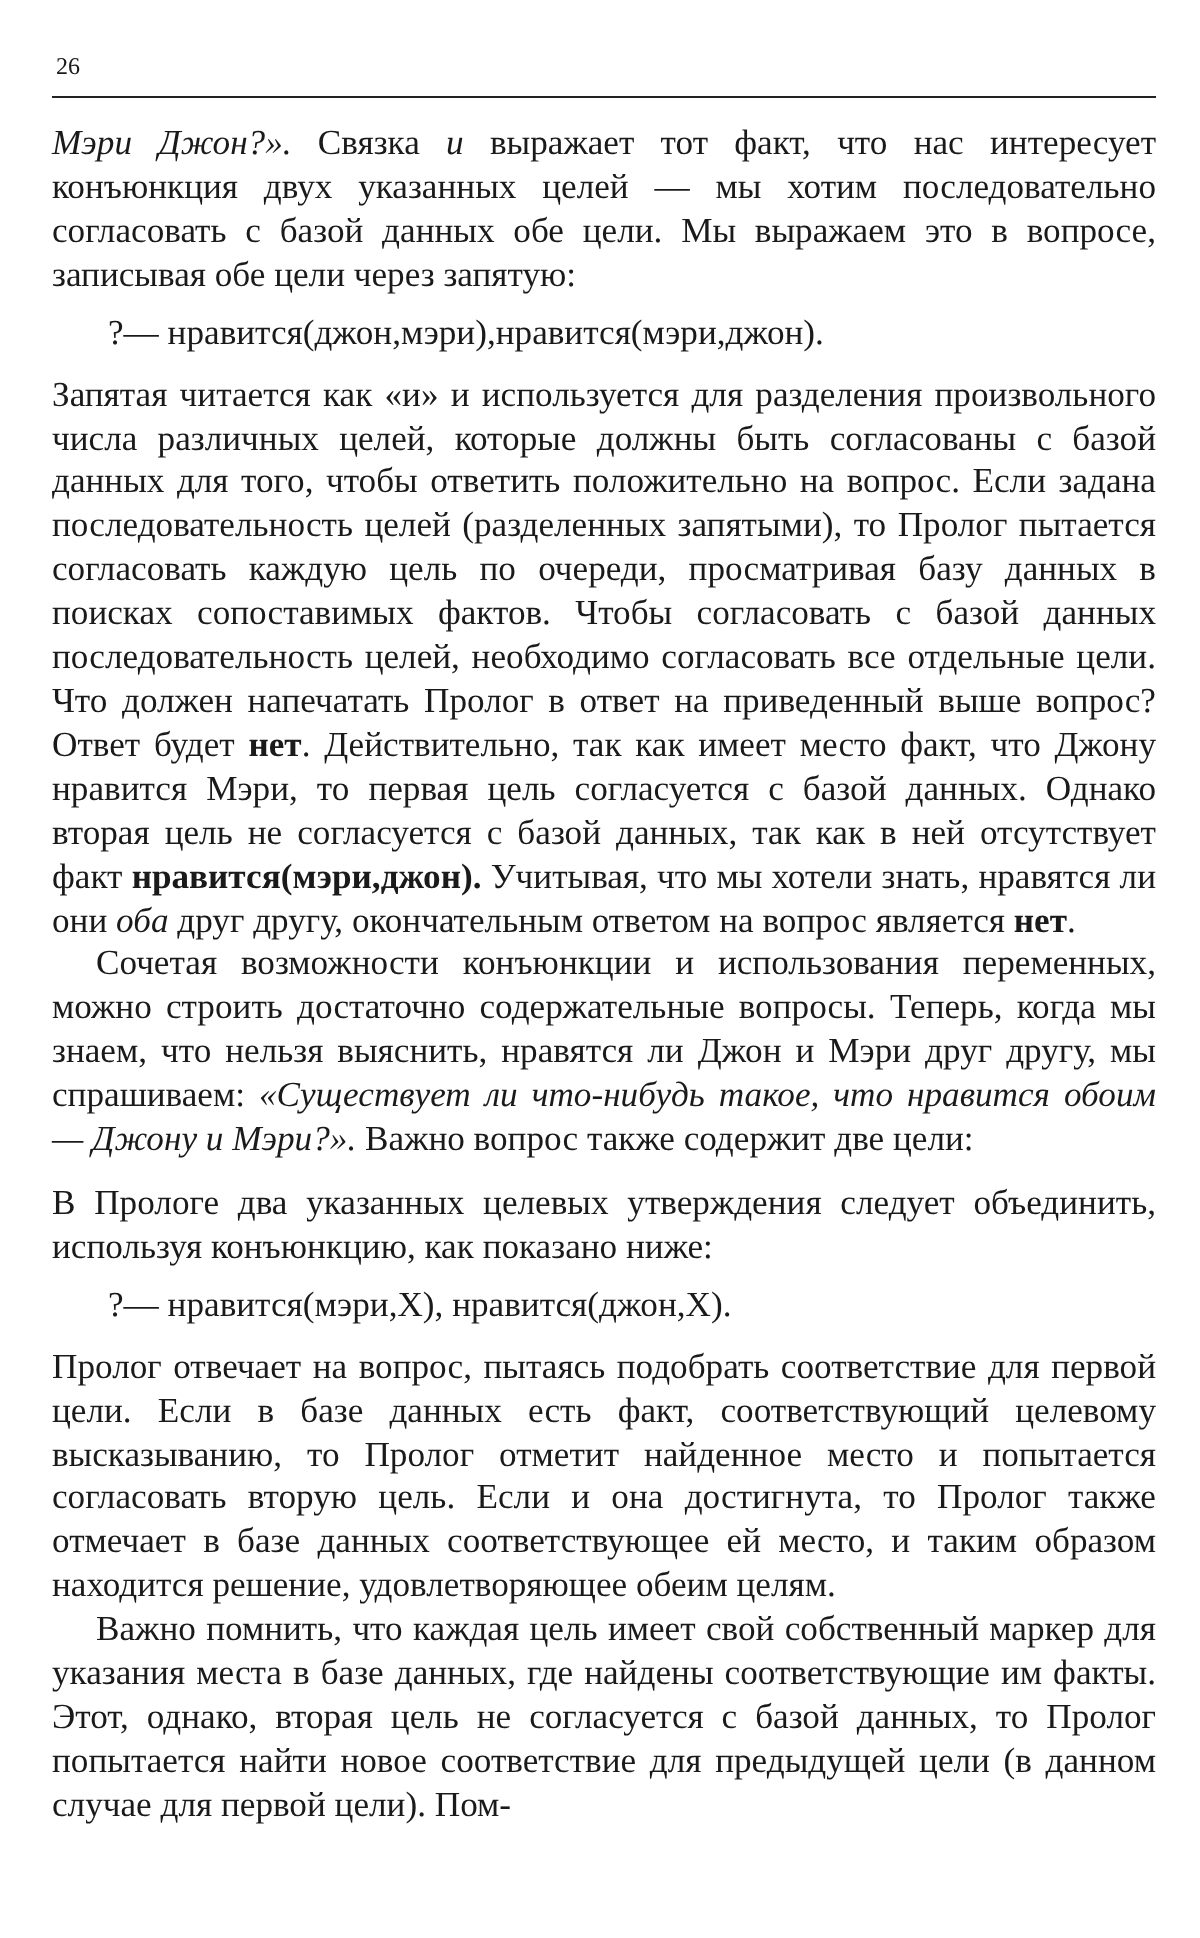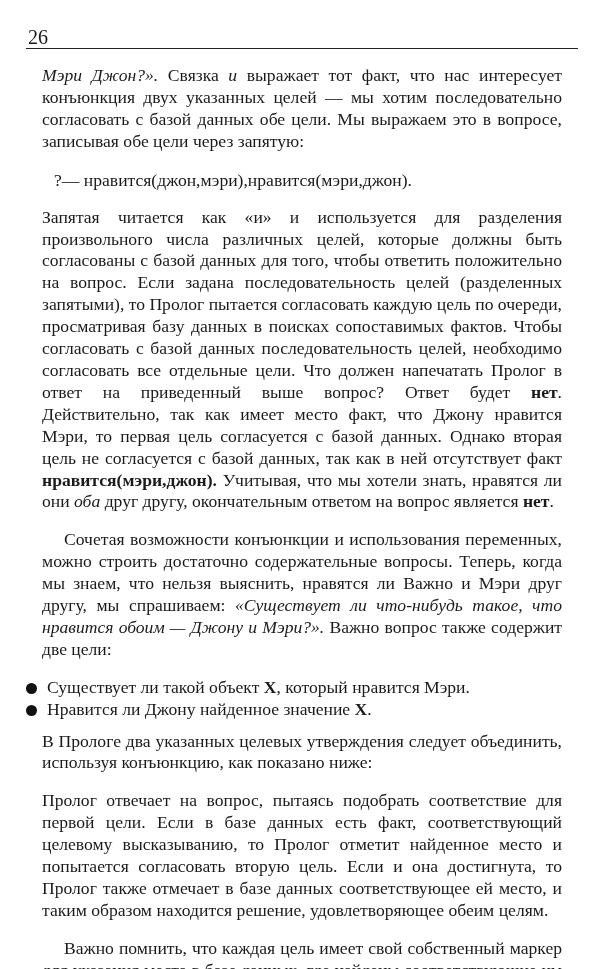--- a/index.html
+++ b/index.html
@@ -3,27 +3,27 @@
   <meta charset="utf-8">
   <style>
     html, body { margin: 0; padding: 0; background: #ffffff; }
     body {
       width: 600px; height: 969px; overflow: hidden; position: relative;
       font-family: "Liberation Serif", "DejaVu Serif", serif;
       color: #1a1a1a;
     }
     .page { position: absolute; left: 26px; top: 24px; width: 552px; }
     .running-head {
-      position: relative; height: 22px; font-size: 20px;
+      position: relative; height: 22px; font-size: 12px;
     }
     .page-num { position: absolute; left: 2px; top: 2px; }
     .chapter-title { position: absolute; left: 0; right: 0; top: 2px; text-align: center; font-style: italic; }
     .rule { border-top: 1.6px solid #222; margin-top: 2px; margin-bottom: 12px; }
     .text { font-size: 17.6px; line-height: 21.9px; text-align: justify; }
-    p { margin: 16px; }
+    p { margin: 0; }
     .indent { text-indent: 22px; }
     .query { margin: 6px 0 10px 28px; font-size: 17.6px; line-height: 22px; }
     .gap { margin-top: 10px; }
     .bullets { margin: 8px 0 10px 0; }
     .bullet { display: flex; align-items: baseline; }
     .dot { display: inline-block; width: 11px; height: 11px; border-radius: 50%; background: #111; margin-right: 10px; position: relative; top: 1px; flex: none; }
     b { font-weight: bold; }
     i { font-style: italic; }
   </style>
 </head>
@@ -35,33 +35,24 @@
   </div>
   <div class="rule"></div>
 
   <div class="text">
     <p><i>Мэри Джон?».</i><span> Связка </span><i>и</i><span> выражает тот факт, что нас интересует конъюнкция двух указанных целей — мы хотим последовательно согласовать с базой данных обе цели. Мы выражаем это в вопросе, записывая обе цели через запятую:</span></p>
 
     <div class="query">?—  нравится(джон,мэри),нравится(мэри,джон).</div>
 
     <p><span>Запятая читается как «и» и используется для разделения произвольного числа различных целей, которые должны быть согласованы с базой данных для того, чтобы ответить положительно на вопрос. Если задана последовательность целей (разделенных запятыми), то Пролог пытается согласовать каждую цель по очереди, просматривая базу данных в поисках сопоставимых фактов. Чтобы согласовать с базой данных последовательность целей, необходимо согласовать все отдельные цели. Что должен напечатать Пролог в ответ на приведенный выше вопрос? Ответ будет </span><b>нет</b><span>. Действительно, так как имеет место факт, что Джону нравится Мэри, то первая цель согласуется с базой данных. Однако вторая цель не согласуется с базой данных, так как в ней отсутствует факт </span><b>нравится(мэри,джон).</b><span> Учитывая, что мы хотели знать, нравятся ли они </span><i>оба</i><span> друг другу, окончательным ответом на вопрос является </span><b>нет</b><span>.</span></p>
 
-    <p class="indent"><span>Сочетая возможности конъюнкции и использования переменных, можно строить достаточно содержательные вопросы. Теперь, когда мы знаем, что нельзя выяснить, нравятся ли Важно и Мэри друг другу, мы спрашиваем: </span><i>«Существует ли что-нибудь такое, что нравится обоим — Джону и Мэри?».</i><span> Важно вопрос также содержит две цели:</span></p>
+    <p class="indent"><span>Сочетая возможности конъюнкции и использования переменных, можно строить достаточно содержательные вопросы. Теперь, когда мы знаем, что нельзя выяснить, нравятся ли Джон и Мэри друг другу, мы спрашиваем: </span><i>«Существует ли что-нибудь такое, что нравится обоим — Джону и Мэри?».</i><span> Важно вопрос также содержит две цели:</span></p>
 
-    <div class="bullets">
-      <div class="bullet">
-        <span class="dot"></span>
-        <span><span>Существует ли такой объект </span><b>X</b><span>, который нравится Мэри.</span></span>
-      </div>
-      <div class="bullet">
-        <span class="dot"></span>
-        <span><span>Нравится ли Джону найденное значение </span><b>X</b><span>.</span></span>
-      </div>
-    </div>
 
     <p class="gap">В Прологе два указанных целевых утверждения следует объединить, используя конъюнкцию, как показано ниже:</p>
 
+    <div class="query">?— нравится(мэри,X),  нравится(джон,X).</div>
 
     <p>Пролог отвечает на вопрос, пытаясь подобрать соответствие для первой цели. Если в базе данных есть факт, соответствующий целевому высказыванию, то Пролог отметит найденное место и попытается согласовать вторую цель. Если и она достигнута, то Пролог также отмечает в базе данных соответствующее ей место, и таким образом находится решение, удовлетворяющее обеим целям.</p>
 
     <p class="indent">Важно помнить, что каждая цель имеет свой собственный маркер для указания места в базе данных, где найдены соответствующие им факты. Этот, однако, вторая цель не согласуется с базой данных, то Пролог попытается найти новое соответствие для предыдущей цели (в данном случае для первой цели). Пом-</p>
   </div>
 </div>
 
 </body></html>

